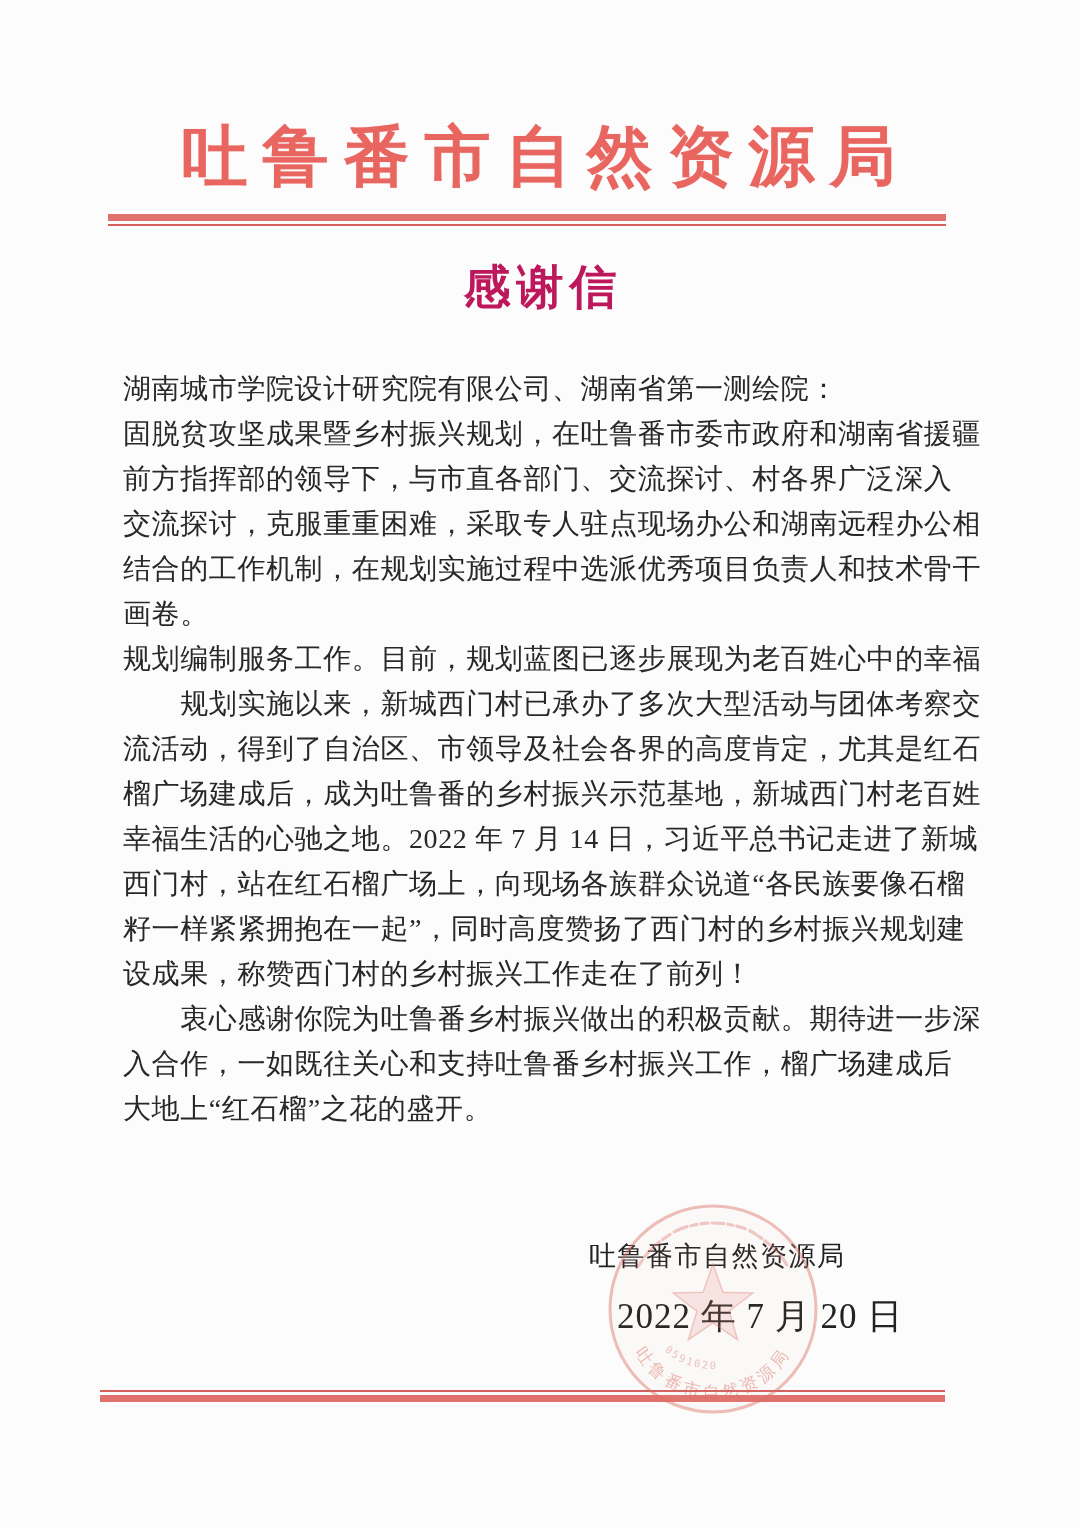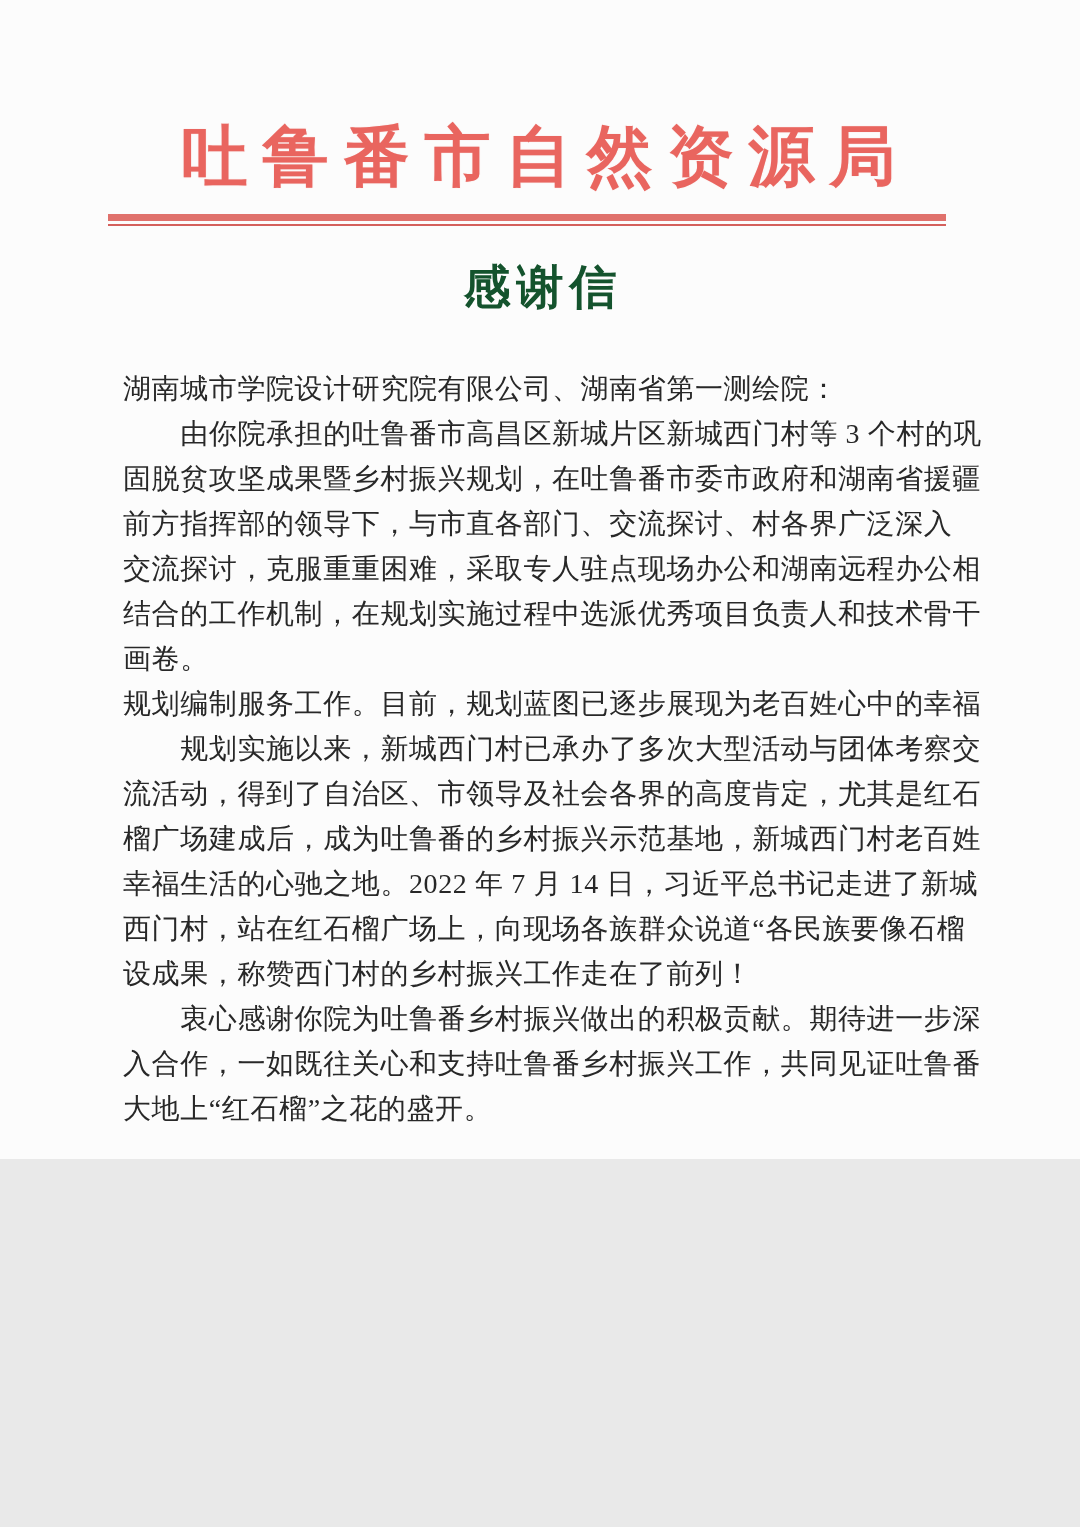--- a/index.html
+++ b/index.html
@@ -1,19 +1,19 @@
 <!DOCTYPE html>
 <html><head>
 <meta charset="utf-8">
 <style>
   html, body { margin: 0; padding: 0; background: #e9e9e9; }
   .page {
     position: relative;
     width: 1080px;
-    height: 1159px;
+    height: 1527px;
     margin: 0 auto;
     background: #fcfcfc;
     overflow: hidden;
     font-family: "Liberation Serif", serif;
   }
   
   .org-title {
     position: absolute;
     top: 112px; left: 0; right: 0;
     text-align: center;
@@ -36,21 +36,21 @@
 
   .letter-title {
     position: absolute;
     top: 256px; left: 0; right: 0;
     text-align: center;
     font-family: "Liberation Sans", sans-serif;
     font-size: 47px;
     font-weight: 700;
     letter-spacing: 6px;
     padding-left: 6px;
-    color: #14532d;
+    color: #be185d;
   }
 
   
   .body-block {
     position: absolute;
     top: 366px; left: 123px; width: 840px;
     font-size: 28px;
     line-height: 45px;
     letter-spacing: 0.6px;
     color: #282828;
@@ -111,35 +111,35 @@
     <div class="thick"></div>
     <div class="gap"></div>
     <div class="thin"></div>
   </div>
 
   <div class="letter-title">感谢信</div>
 
   <div class="body-block">
     <div class="line">湖南城市学院设计研究院有限公司、湖南省第一测绘院：</div>
     <div>
-        <div class="line">　　由你院承担的吐鲁番市高昌区新城片区新城西门村等 3 个村的巩</div>
         <div class="line">固脱贫攻坚成果暨乡村振兴规划，在吐鲁番市委市政府和湖南省援疆</div>
         <div class="line">前方指挥部的领导下，与市直各部门、交流探讨、村各界广泛深入</div>
         <div class="line">交流探讨，克服重重困难，采取专人驻点现场办公和湖南远程办公相</div>
         <div class="line">结合的工作机制，在规划实施过程中选派优秀项目负责人和技术骨干</div>
         <div class="line">画卷。</div>
         <div class="line">规划编制服务工作。目前，规划蓝图已逐步展现为老百姓心中的幸福</div>
         <div class="line">　　规划实施以来，新城西门村已承办了多次大型活动与团体考察交</div>
         <div class="line">流活动，得到了自治区、市领导及社会各界的高度肯定，尤其是红石</div>
         <div class="line">榴广场建成后，成为吐鲁番的乡村振兴示范基地，新城西门村老百姓</div>
         <div class="line">幸福生活的心驰之地。2022 年 7 月 14 日，习近平总书记走进了新城</div>
         <div class="line">西门村，站在红石榴广场上，向现场各族群众说道“各民族要像石榴</div>
+        <div class="line">籽一样紧紧拥抱在一起”，同时高度赞扬了西门村的乡村振兴规划建</div>
         <div class="line">设成果，称赞西门村的乡村振兴工作走在了前列！</div>
         <div class="line">　　衷心感谢你院为吐鲁番乡村振兴做出的积极贡献。期待进一步深</div>
-        <div class="line">入合作，一如既往关心和支持吐鲁番乡村振兴工作，共同见证吐鲁番</div>
+        <div class="line">入合作，一如既往关心和支持吐鲁番乡村振兴工作，榴广场建成后</div>
         <div class="line">大地上“红石榴”之花的盛开。</div>
       </div>
   </div>
 
   <div class="footer-rule">
     <div class="thin"></div>
     <div class="gap"></div>
     <div class="thick"></div>
   </div>
 

